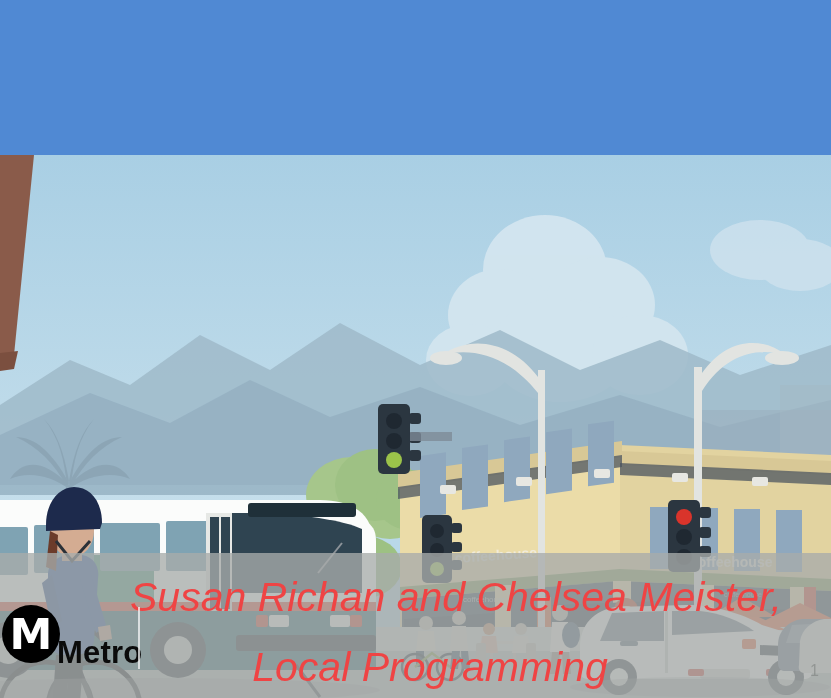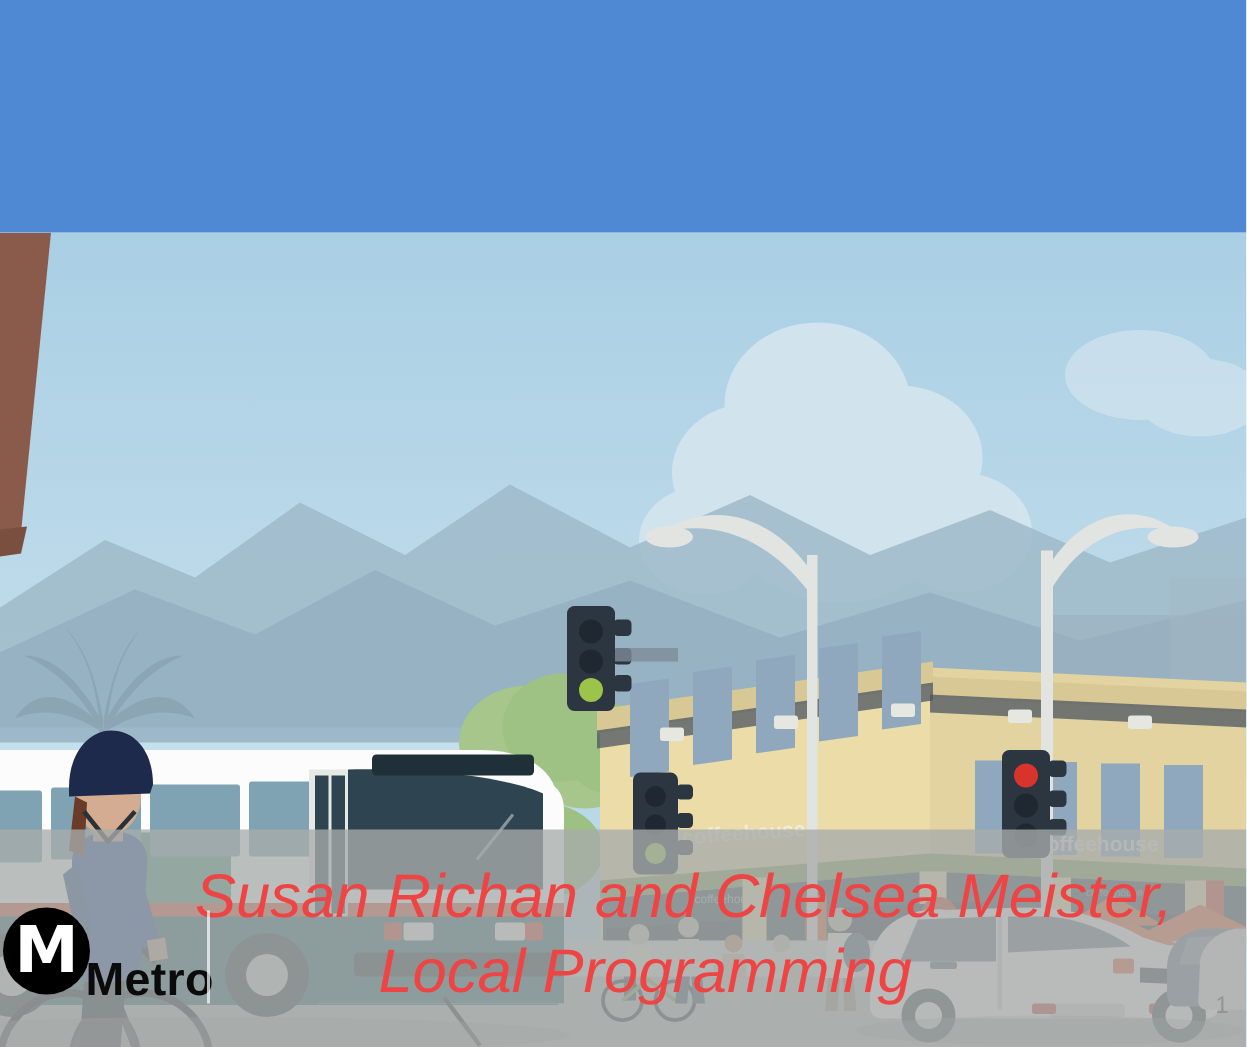--- a/index.html
+++ b/index.html
@@ -85,21 +85,21 @@
     width: 600px;
     text-align: center;
     color: #ef4444;
     font-size: 41px;
     font-weight: normal;
     line-height: 50px;
     z-index: 50;
     white-space: nowrap;
     font-style: italic;
   }
-  .presenters .line2 { display: block; }
+  .presenters .line2 { display: block; margin-top: 20px; }
 
   
   .metro-logo {
     position: absolute;
     left: 2px;
     top: 605px;
     width: 150px;
     height: 72px;
     z-index: 55;
   }

